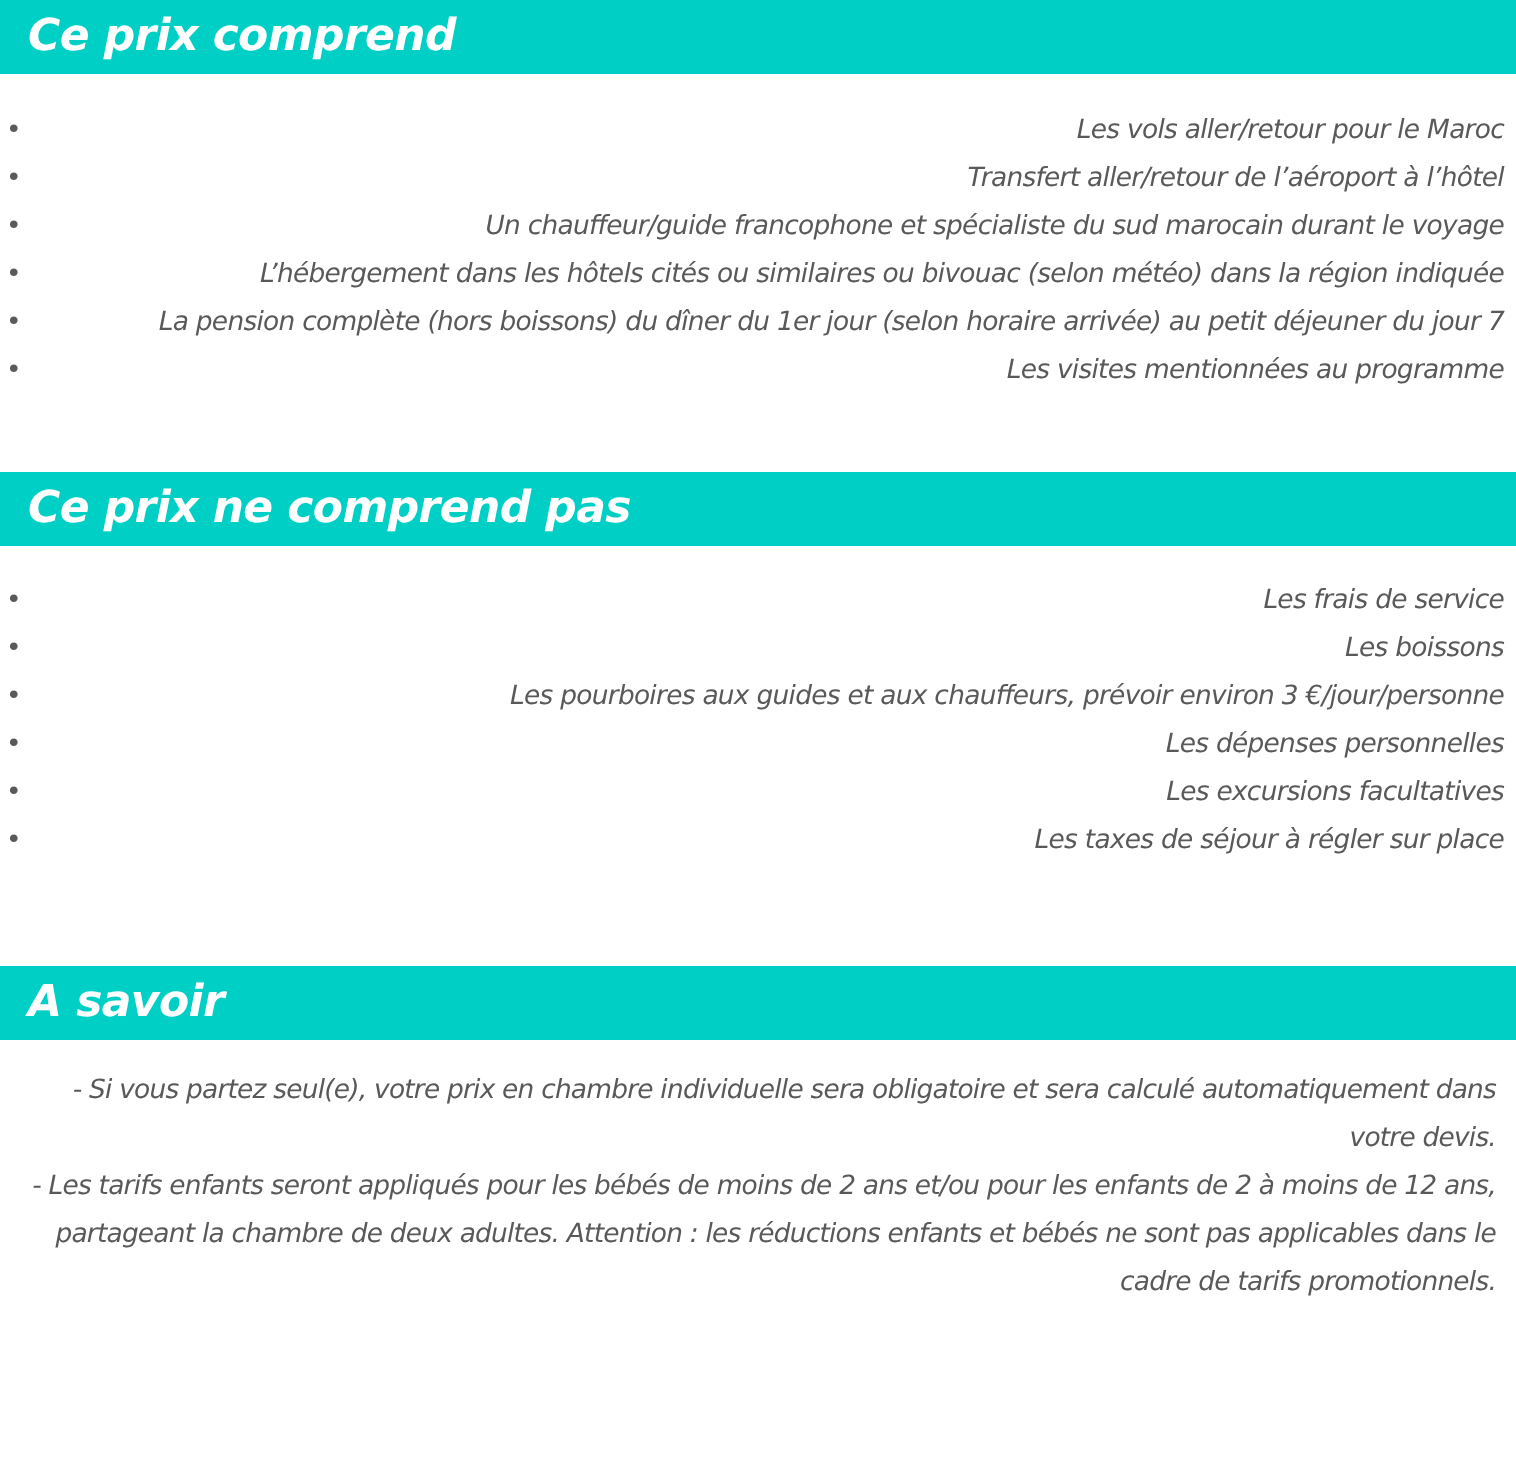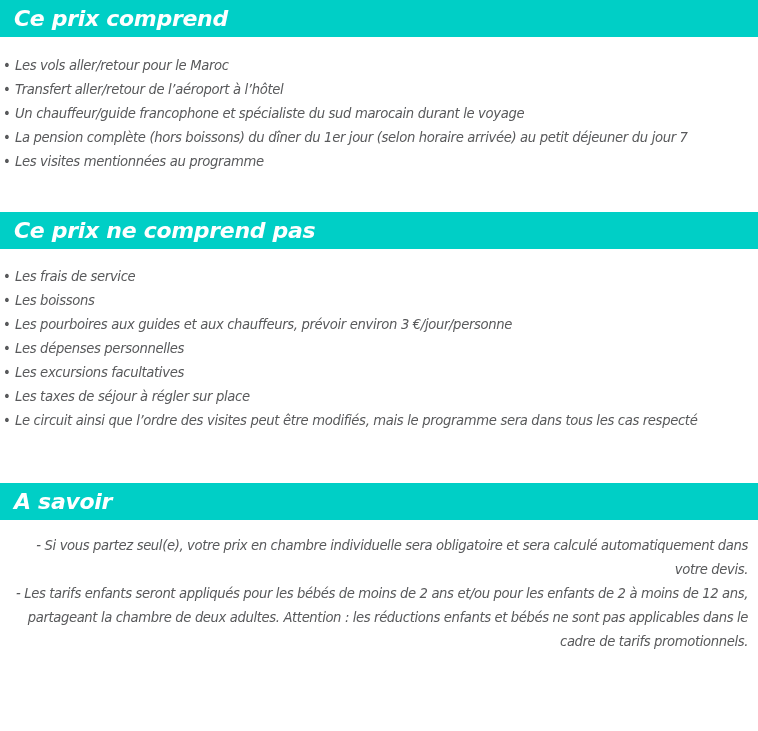--- a/index.html
+++ b/index.html
@@ -54,20 +54,21 @@
   .bullet-item {
     position: relative;
     color: #58595b;
     font-family: "DejaVu Sans", "Liberation Sans", sans-serif;
     font-size: 13.2px;
     font-style: italic;
     line-height: 24px;
     letter-spacing: -0.35px;
     padding-left: 12px;
     white-space: nowrap;
+    text-align: right;
   }
   .bullet-item::before {
     content: "\2022";
     position: absolute;
     left: 0;
     top: 0;
     color: #58595b;
     font-size: 13.2px;
     font-style: normal;
     line-height: 24px;
@@ -104,20 +105,21 @@
     <span class="section-bar-title">Ce prix comprend</span>
   </div>
 
   <div class="gap-after-bar-1"></div>
 
   <div class="section-body">
     <ul class="bullet-list">
       <li class="bullet-item">Les vols aller/retour pour le Maroc</li>
       <li class="bullet-item">Transfert aller/retour de l’aéroport à l’hôtel</li>
       <li class="bullet-item">Un chauffeur/guide francophone et spécialiste du sud marocain durant le voyage</li>
+      <li class="bullet-item">L’hébergement dans les hôtels cités ou similaires ou bivouac (selon météo) dans la région indiquée</li>
       <li class="bullet-item">La pension complète (hors boissons) du dîner du 1er jour (selon horaire arrivée) au petit déjeuner du jour 7</li>
       <li class="bullet-item">Les visites mentionnées au programme</li>
     </ul>
   </div>
 
   <div class="gap-section-1-2"></div>
 
   <div class="section-bar">
     <span class="section-bar-title">Ce prix ne comprend pas</span>
   </div>
@@ -125,21 +127,20 @@
   <div class="gap-after-bar-2"></div>
 
   <div class="section-body">
     <ul class="bullet-list">
       <li class="bullet-item">Les frais de service</li>
       <li class="bullet-item">Les boissons</li>
       <li class="bullet-item">Les pourboires aux guides et aux chauffeurs, prévoir environ 3 €/jour/personne</li>
       <li class="bullet-item">Les dépenses personnelles</li>
       <li class="bullet-item">Les excursions facultatives</li>
       <li class="bullet-item">Les taxes de séjour à régler sur place</li>
-      <li class="bullet-item">Le circuit ainsi que l’ordre des visites peut être modifiés, mais le programme sera dans tous les cas respecté</li>
     </ul>
   </div>
 
   <div class="gap-section-2-3"></div>
 
   <div class="section-bar">
     <span class="section-bar-title">A savoir</span>
   </div>
 
   <div class="gap-after-bar-3"></div>

